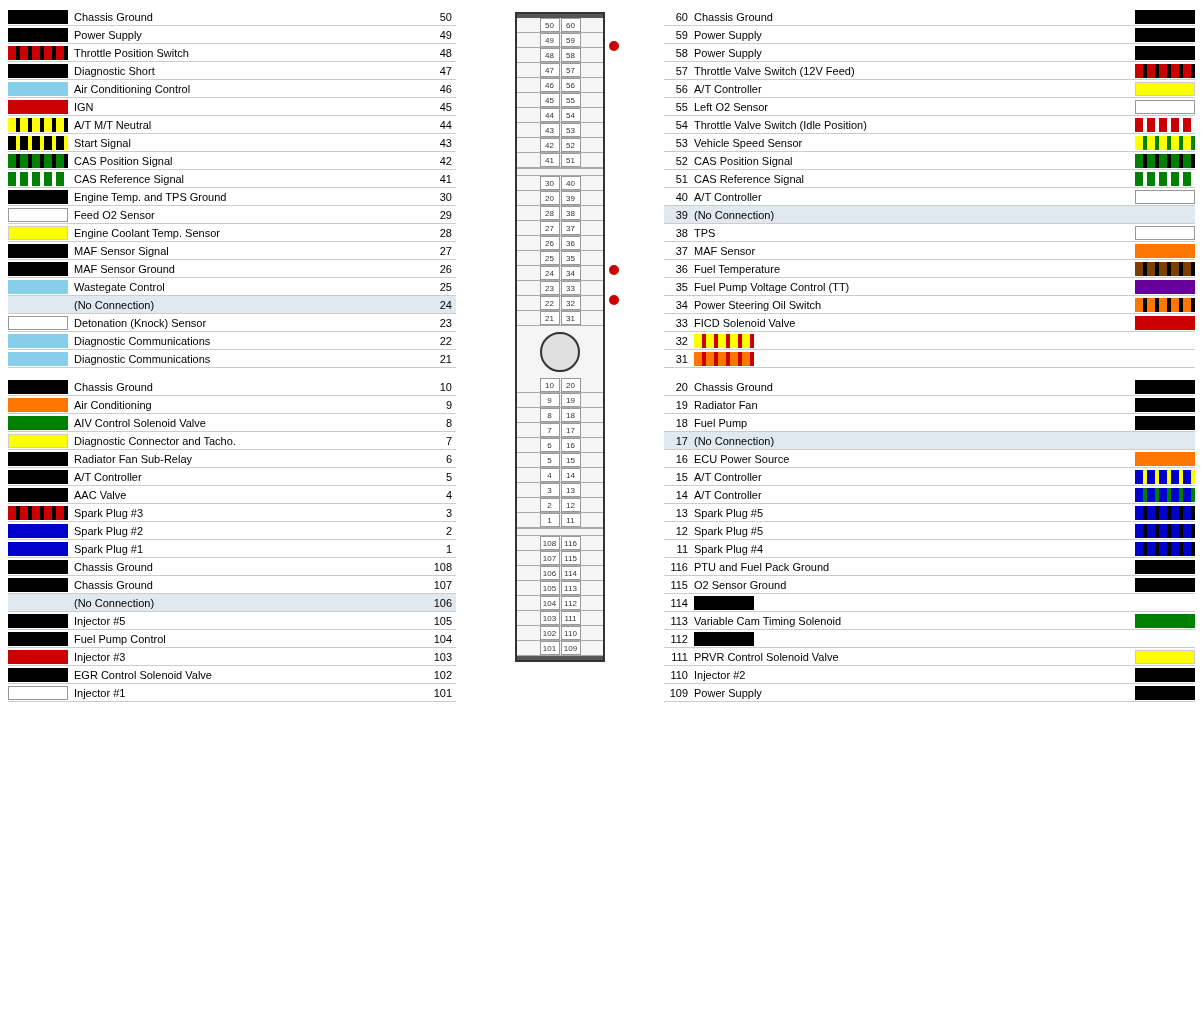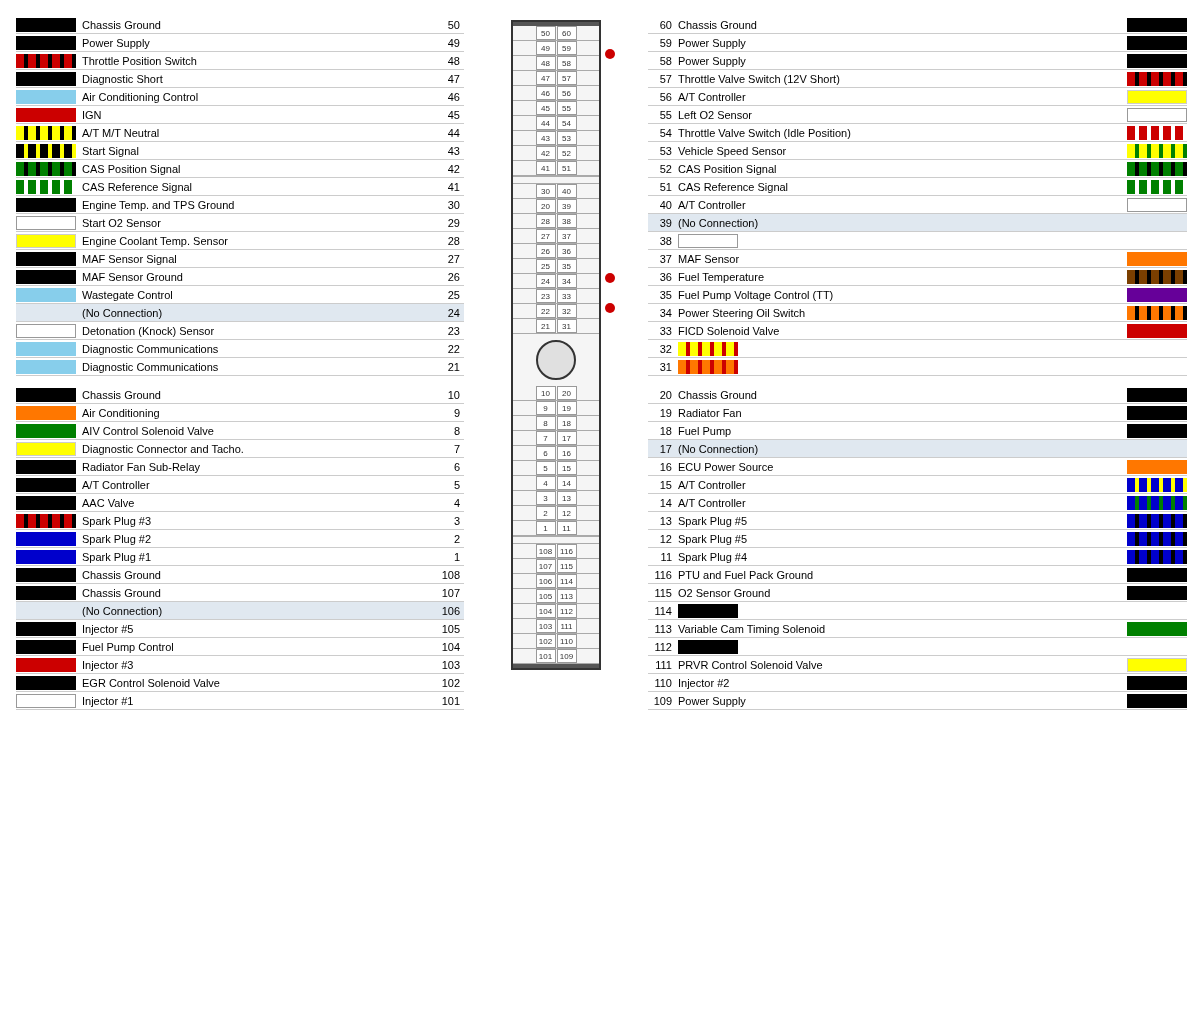--- a/index.html
+++ b/index.html
@@ -8,22 +8,22 @@
       font-family: Arial, sans-serif;
       font-size: 11px;
       width: 1203px;
       min-height: 1019px;
       overflow: hidden;
     }
     .main-container {
       display: flex;
       flex-direction: row;
       width: 1203px;
-      padding: 16px;
-      gap: 2px;
+      padding: 8px;
+      gap: 14px;
     }
     
     .left-col {
       width: 448px;
       flex-shrink: 0;
     }
     
     .center-col {
       width: 180px;
       flex-shrink: 0;
@@ -220,21 +220,21 @@
         <div class="pin-label">CAS Reference Signal</div>
         <div class="pin-number">41</div>
       </div>
       <div class="pin-row">
         <div class="wire-swatch w-black"></div>
         <div class="pin-label">Engine Temp. and TPS Ground</div>
         <div class="pin-number">30</div>
       </div>
       <div class="pin-row">
         <div class="wire-swatch w-white"></div>
-        <div class="pin-label">Start O2 Sensor</div>
+        <div class="pin-label">Feed O2 Sensor</div>
         <div class="pin-number">29</div>
       </div>
       <div class="pin-row">
         <div class="wire-swatch w-yellow"></div>
         <div class="pin-label">Engine Coolant Temp. Sensor</div>
         <div class="pin-number">28</div>
       </div>
       <div class="pin-row">
         <div class="wire-swatch w-black"></div>
         <div class="pin-label">MAF Sensor Signal</div>
@@ -551,21 +551,21 @@
         <div class="right-label">Power Supply</div>
         <div class="right-wire w-black"></div>
       </div>
       <div class="right-pin-row">
         <div class="right-num">58</div>
         <div class="right-label">Power Supply</div>
         <div class="right-wire w-black"></div>
       </div>
       <div class="right-pin-row">
         <div class="right-num">57</div>
-        <div class="right-label">Throttle Valve Switch (12V Short)</div>
+        <div class="right-label">Throttle Valve Switch (12V Feed)</div>
         <div class="right-wire w-red-black"></div>
       </div>
       <div class="right-pin-row">
         <div class="right-num">56</div>
         <div class="right-label">A/T Controller</div>
         <div class="right-wire w-yellow"></div>
       </div>
       <div class="right-pin-row">
         <div class="right-num">55</div>
         <div class="right-label">Left O2 Sensor</div>
@@ -596,20 +596,21 @@
         <div class="right-label">A/T Controller</div>
         <div class="right-wire w-white"></div>
       </div>
       <div class="right-pin-row no-conn">
         <div class="right-num">39</div>
         <div class="right-label">(No Connection)</div>
         <div class="right-wire w-none"></div>
       </div>
       <div class="right-pin-row">
         <div class="right-num">38</div>
+        <div class="right-label">TPS</div>
         <div class="right-wire w-white"></div>
       </div>
       <div class="right-pin-row">
         <div class="right-num">37</div>
         <div class="right-label">MAF Sensor</div>
         <div class="right-wire w-orange"></div>
       </div>
       <div class="right-pin-row">
         <div class="right-num">36</div>
         <div class="right-label">Fuel Temperature</div>

